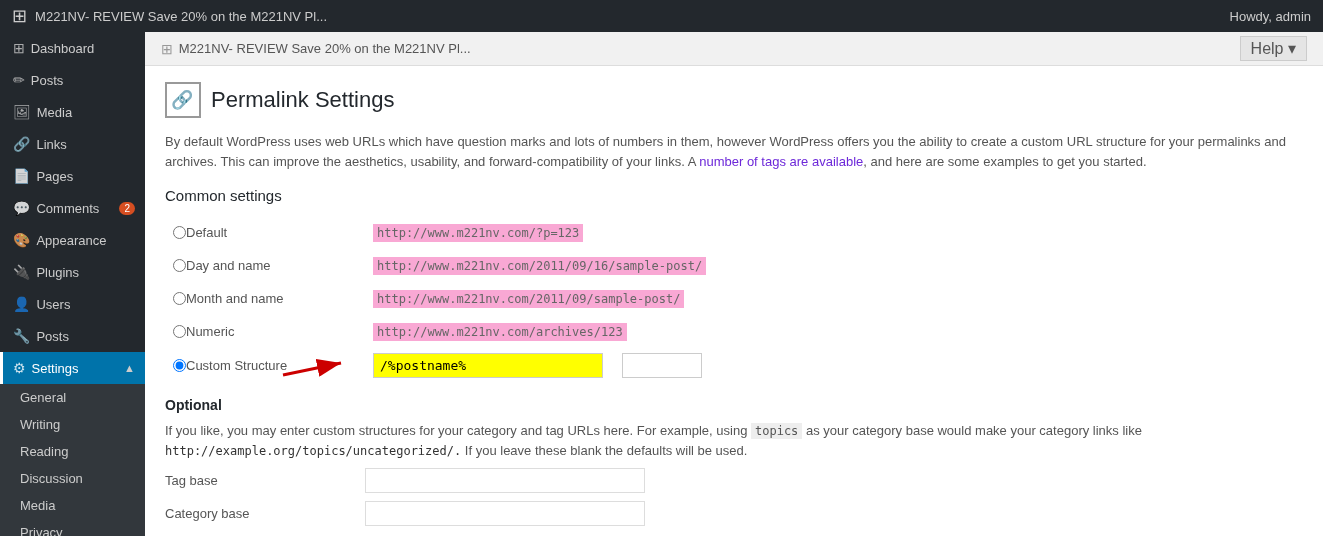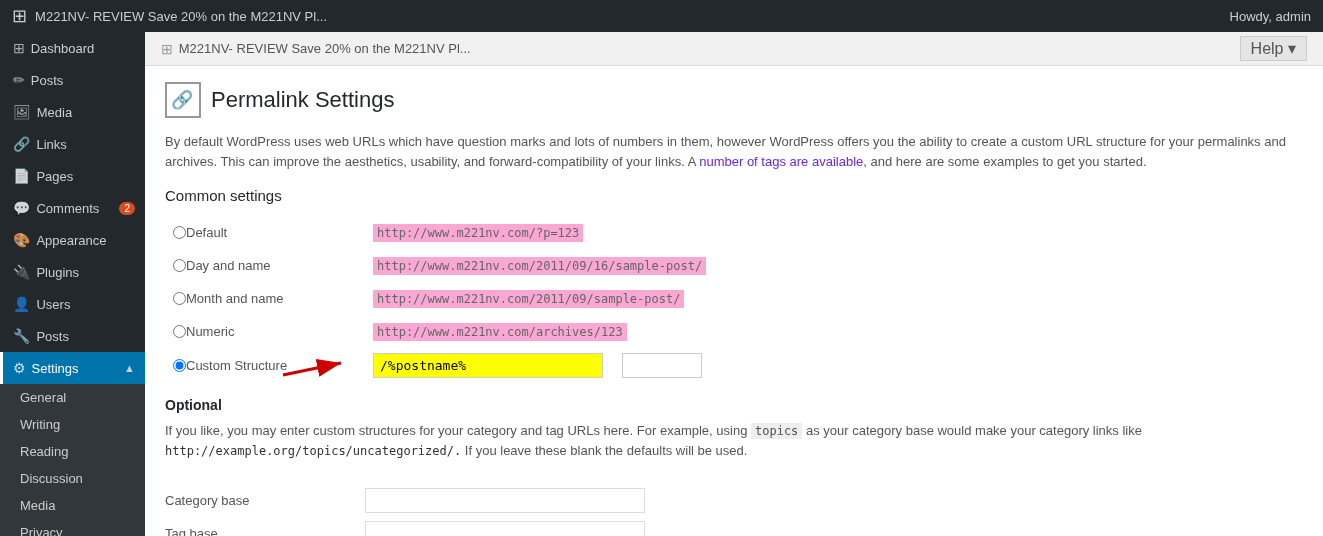--- a/index.html
+++ b/index.html
@@ -137,21 +137,21 @@
     }
     .custom-input-extra {
       border: 1px solid #ccc;
       padding: 4px 6px;
       font-family: monospace;
       font-size: 13px;
       width: 80px;
     }
 
     .optional-title { font-size: 14px; font-weight: bold; color: #23282d; margin: 14px 0 8px 0; }
-    .optional-text { font-size: 13px; color: #555; margin-bottom: 28px; line-height: 1.5; }
+    .optional-text { font-size: 13px; color: #555; margin-bottom: 8px; line-height: 1.5; }
     .optional-text code {
       background: #eee;
       padding: 1px 4px;
       font-family: monospace;
       font-size: 12px;
     }
     .optional-text .url-code {
       font-family: monospace;
       font-size: 12px;
       color: #333;
@@ -341,24 +341,24 @@
           </tr>
         </tbody>
       </table>
 
       <div class="optional-title">Optional</div>
       <p class="optional-text">
         <span>If you like, you may enter custom structures for your category and tag URLs here. For example, using </span><code>topics</code><span> as your category base would make your category links like </span><span class="url-code">http://example.org/topics/uncategorized/.</span><span> If you leave these blank the defaults will be used.</span>
       </p>
 
       <div class="base-field-row">
+        <div class="base-field-label">Tag base</div>
+        <input type="text" class="base-field-input" value="" style="">
+      </div>
+
+      <div class="base-field-row">
         <div class="base-field-label">Category base</div>
         <input type="text" class="base-field-input" value="" style="">
       </div>
 
-      <div class="base-field-row">
-        <div class="base-field-label">Tag base</div>
-        <input type="text" class="base-field-input" value="" style="">
-      </div>
-
     </div>
   </div>
 </div>
 
 </body></html>

